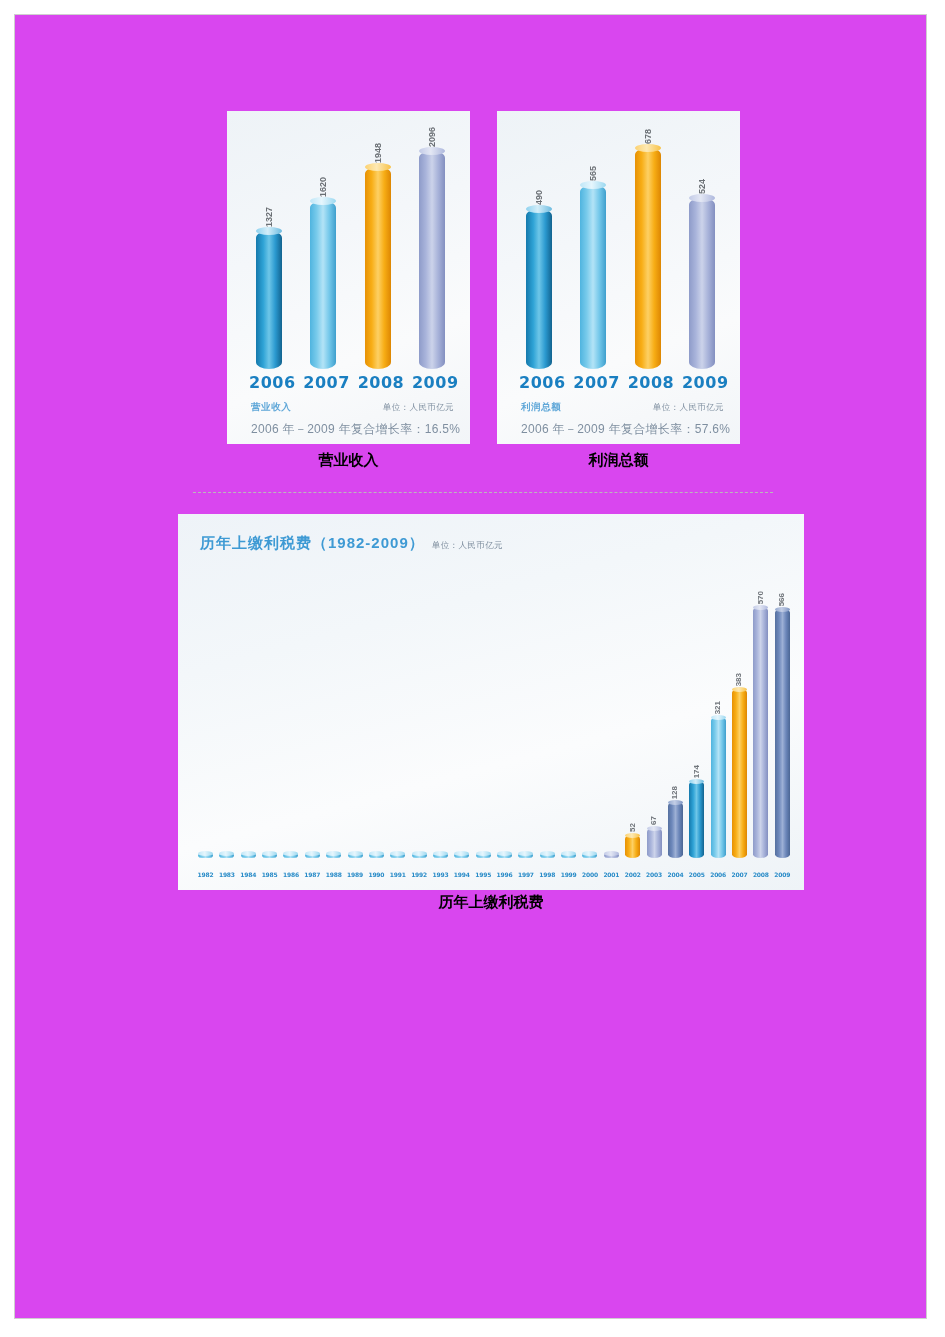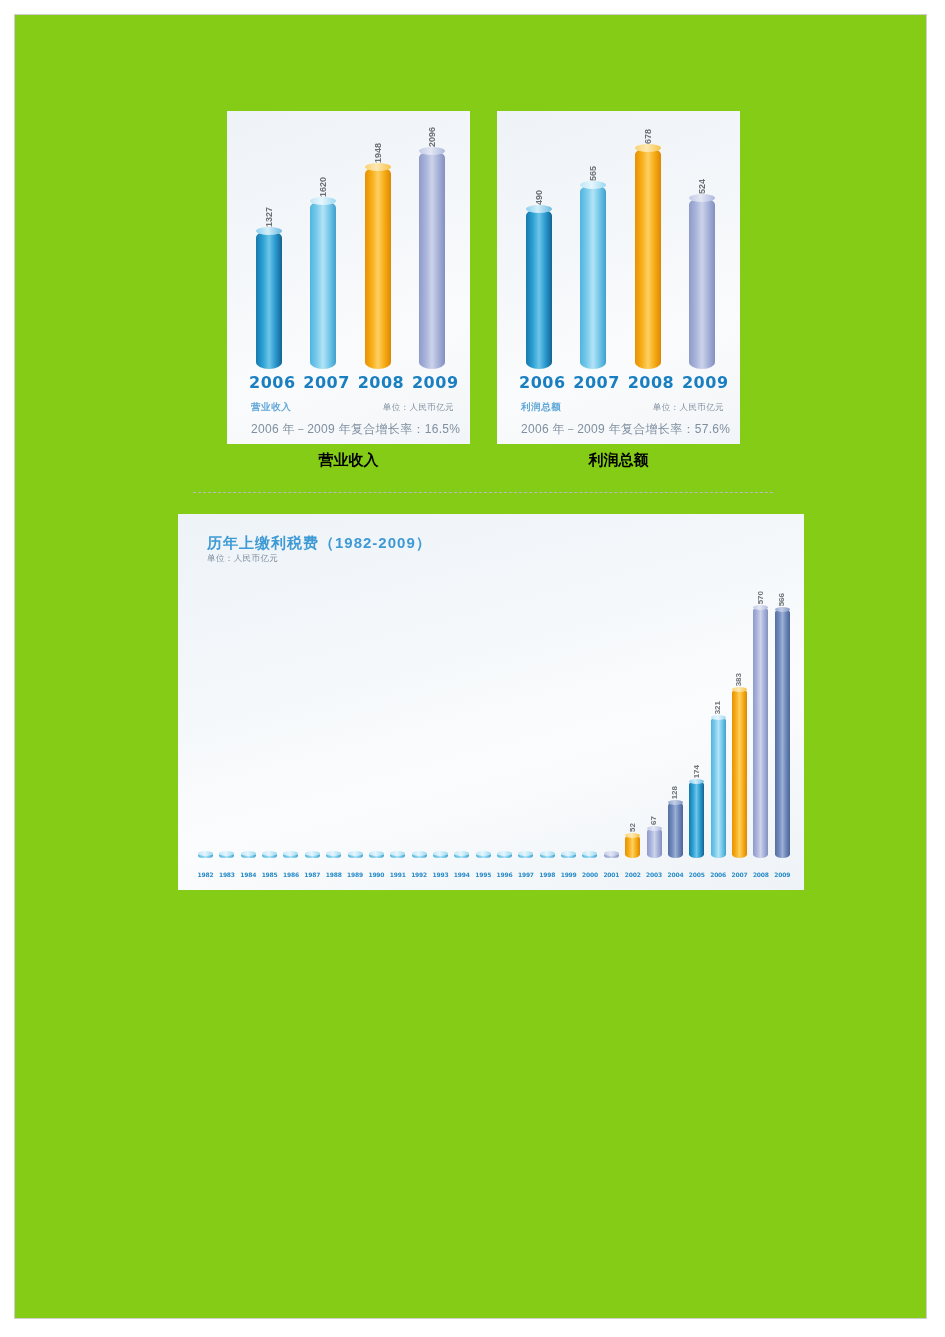--- a/index.html
+++ b/index.html
@@ -15,21 +15,21 @@
     overflow: hidden;
   }
   .page {
     position: absolute;
     left: 14px;
     top: 14px;
     width: 913px;
     height: 1305px;
     border: 1px solid #cfcfcf;
     box-sizing: border-box;
-    background: #84cc16;
+    background: #d946ef;
   }
 
   
   .top-row {
     position: absolute;
     left: 0;
     top: 96px;
     width: 913px;
     height: 360px;
   }
@@ -192,21 +192,20 @@
     background: linear-gradient(165deg, #eef3f8 0%, #f3f7fa 30%, #fbfcfd 62%, #eef3f7 100%);
     overflow: hidden;
   }
   .wide-title {
     position: absolute;
     left: 22px;
     top: 20px;
     display: flex;
     align-items: baseline;
     white-space: nowrap;
-    flex-direction: column;
   }
   .wide-title-main {
     font-size: 15px;
     font-weight: bold;
     color: #3e9ad4;
     letter-spacing: 1px;
   }
   .wide-title-unit {
     font-size: 8.5px;
     color: #7c8c9d;
@@ -517,14 +516,15 @@
         <div class="wyear">2003</div>
         <div class="wyear">2004</div>
         <div class="wyear">2005</div>
         <div class="wyear">2006</div>
         <div class="wyear">2007</div>
         <div class="wyear">2008</div>
         <div class="wyear">2009</div>
       </div>
   </div>
 
+  <div class="wide-caption">历年上缴利税费</div>
 
 </div>
 
 </body></html>

